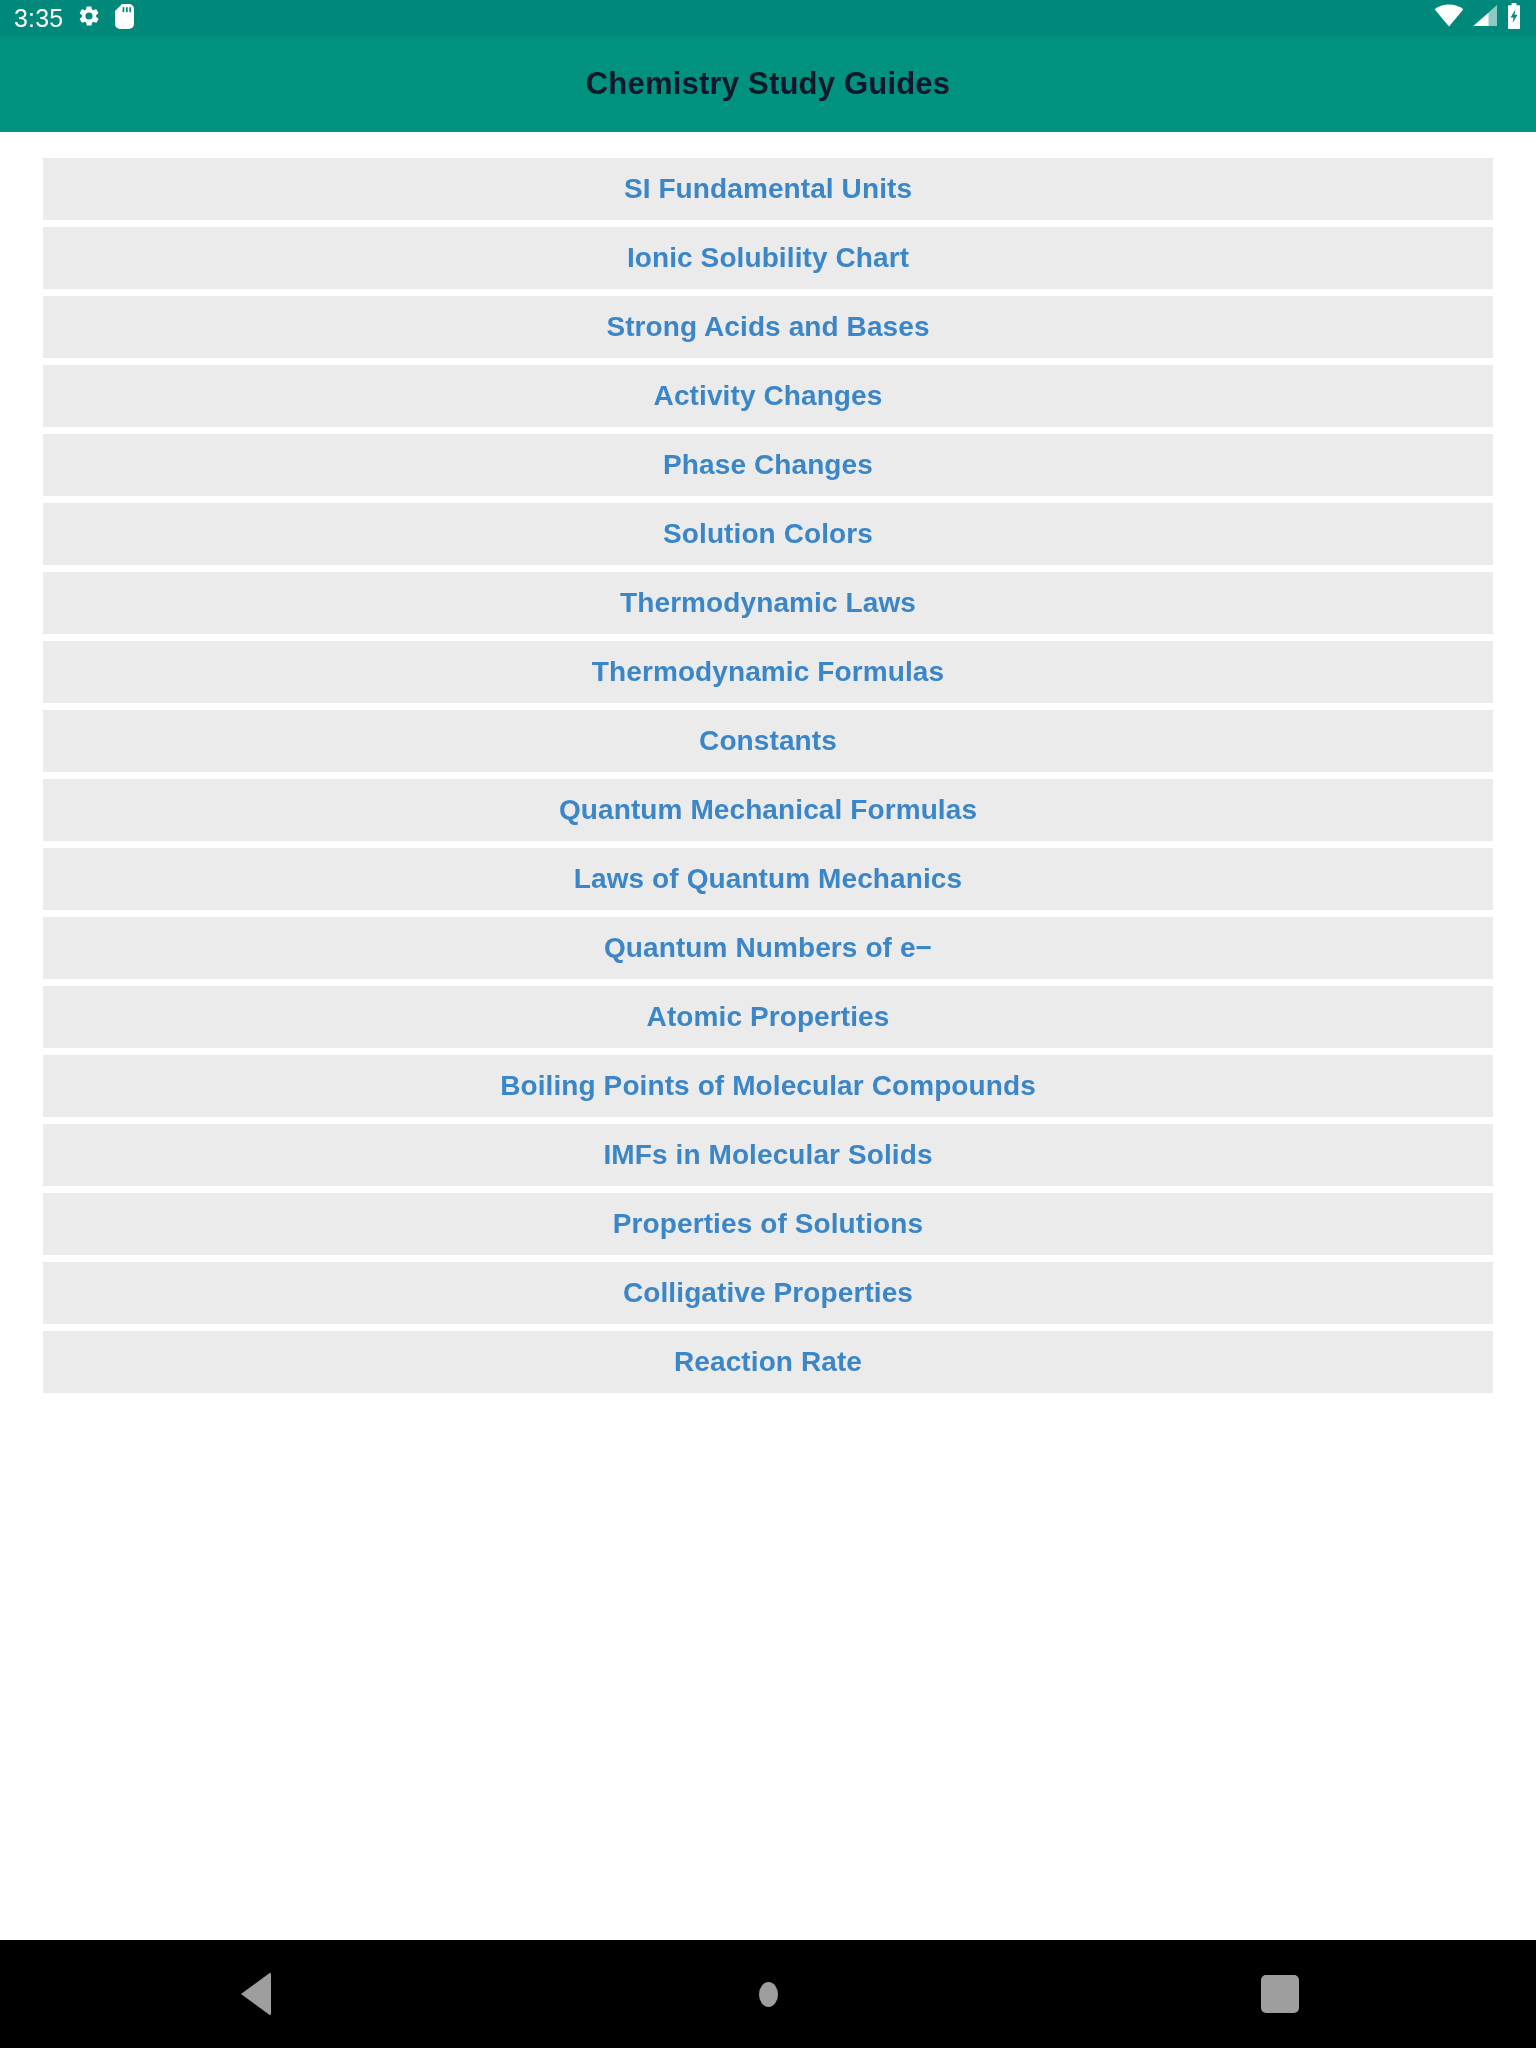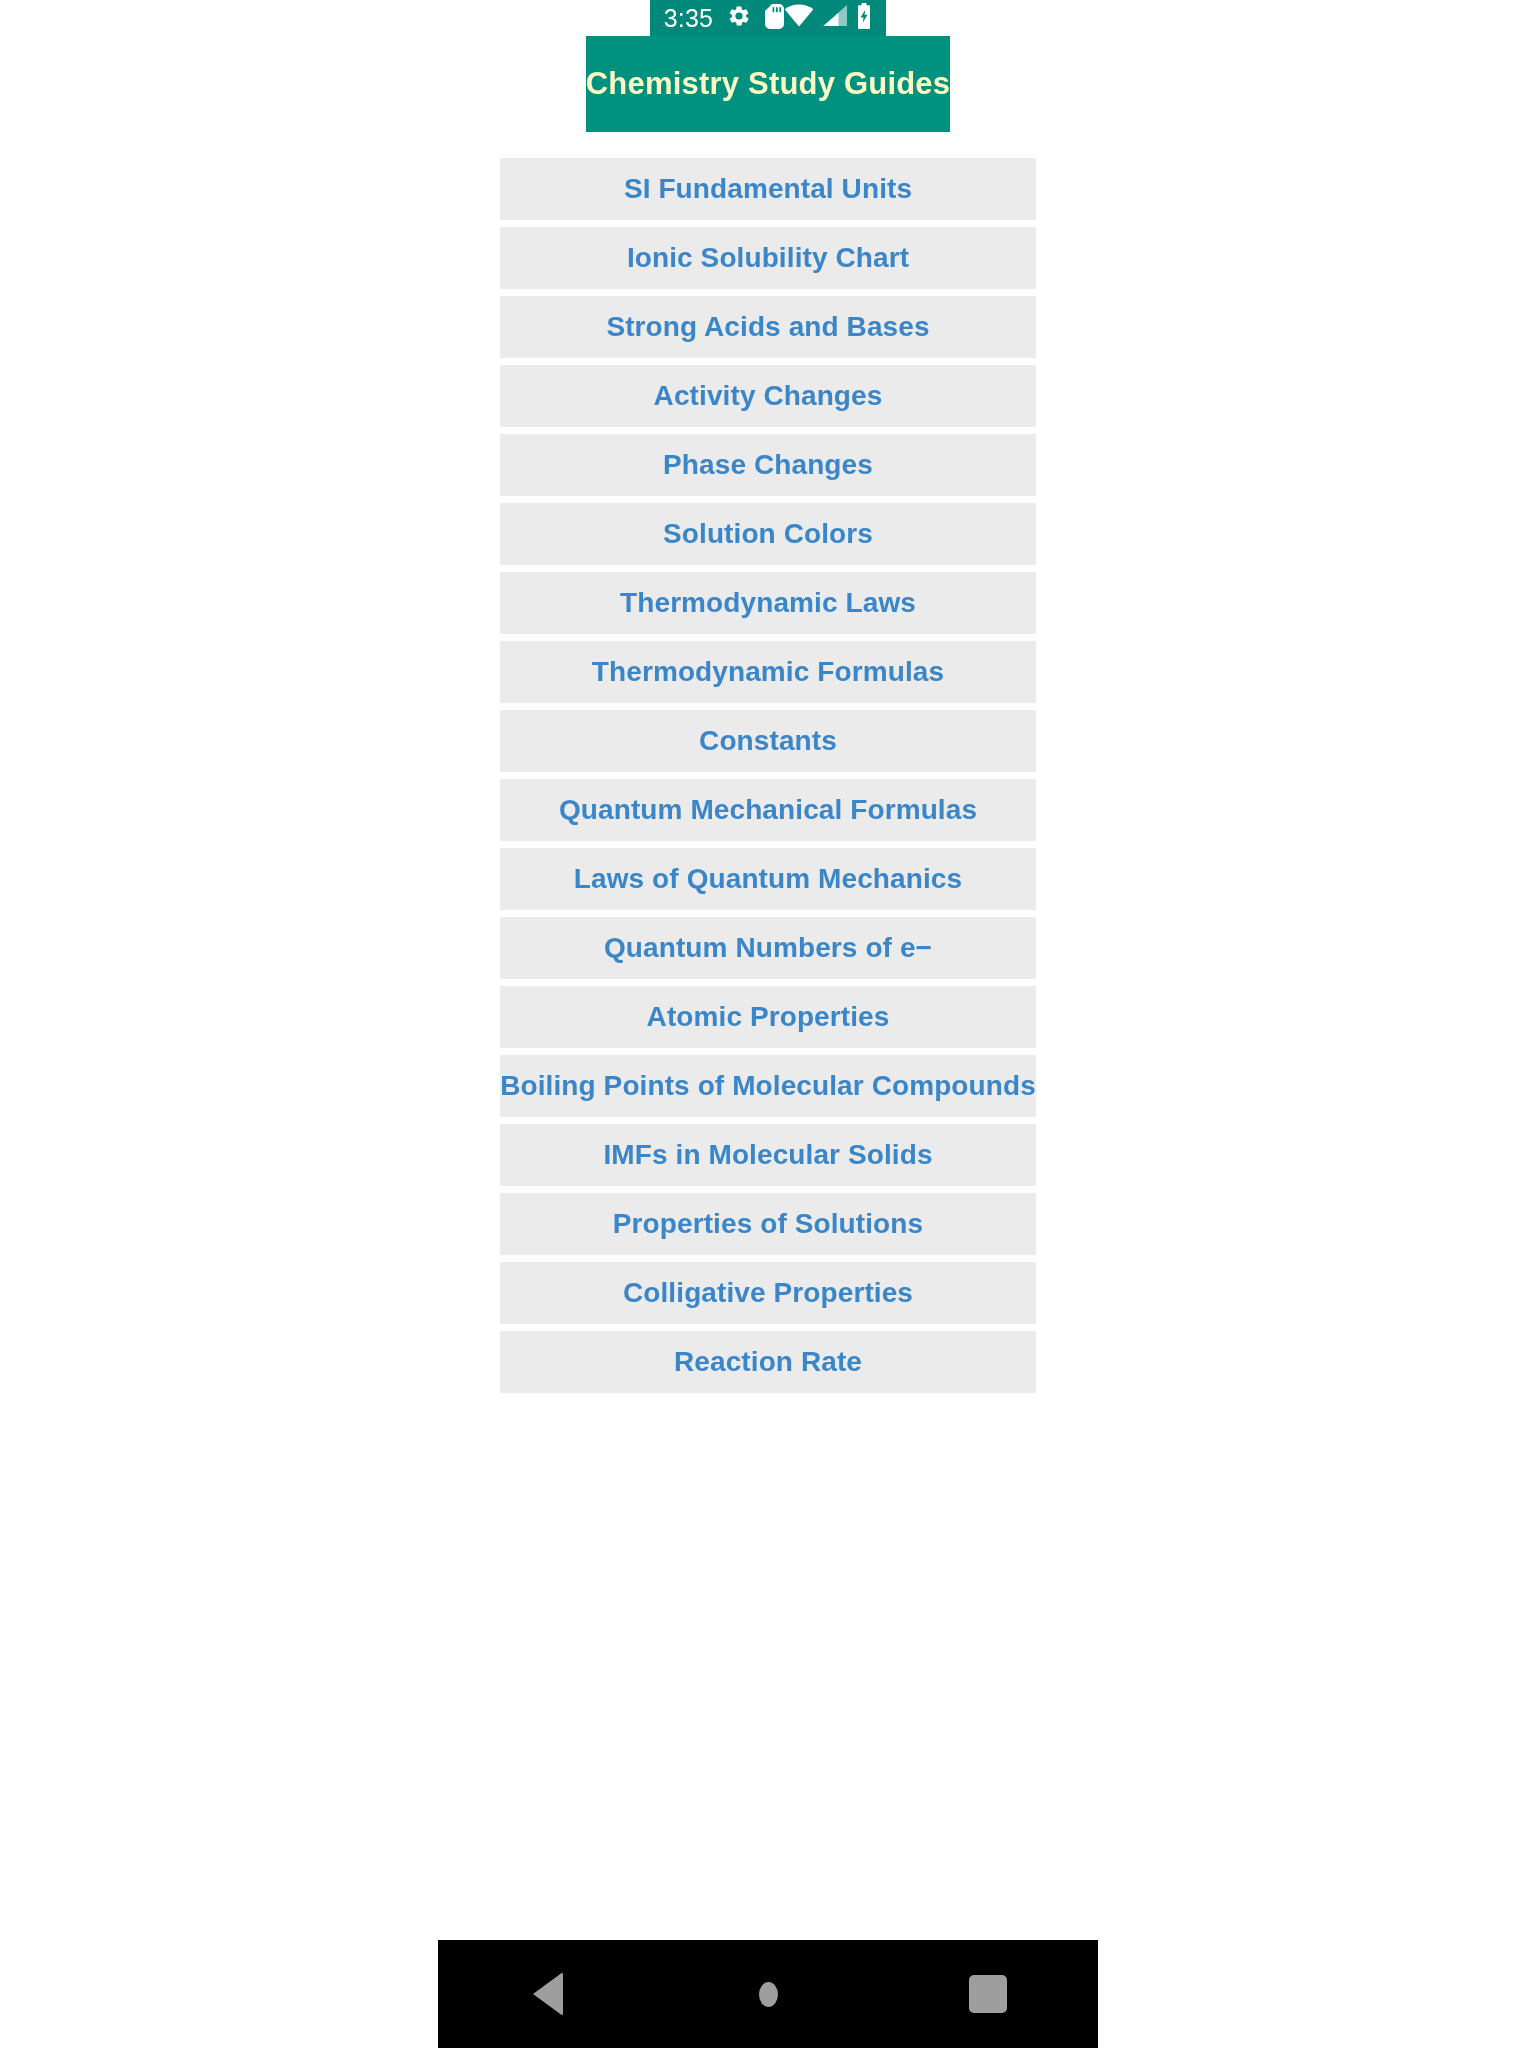--- a/index.html
+++ b/index.html
@@ -12,21 +12,20 @@
     font-family: "Liberation Sans", sans-serif;
   }
 
   #screen {
     position: relative;
     width: 1536px;
     height: 2048px;
     background: #ffffff;
     display: flex;
     flex-direction: column;
-    align-items: center;
   }
 
   
   .status-bar {
     height: 36px;
     background: #00897b;
     display: flex;
     align-items: center;
     padding: 0 14px;
     flex: 0 0 auto;
@@ -55,21 +54,21 @@
   
   .app-bar {
     height: 96px;
     background: #00917f;
     display: flex;
     align-items: center;
     justify-content: center;
     flex: 0 0 auto;
   }
   .app-bar-title {
-    color: #fef9c3;
+    color: #0f172a;
     font-size: 31px;
     font-weight: bold;
     letter-spacing: .2px;
   }
 
   
   .content {
     flex: 1 1 auto;
     background: #ffffff;
     padding-top: 15px;

